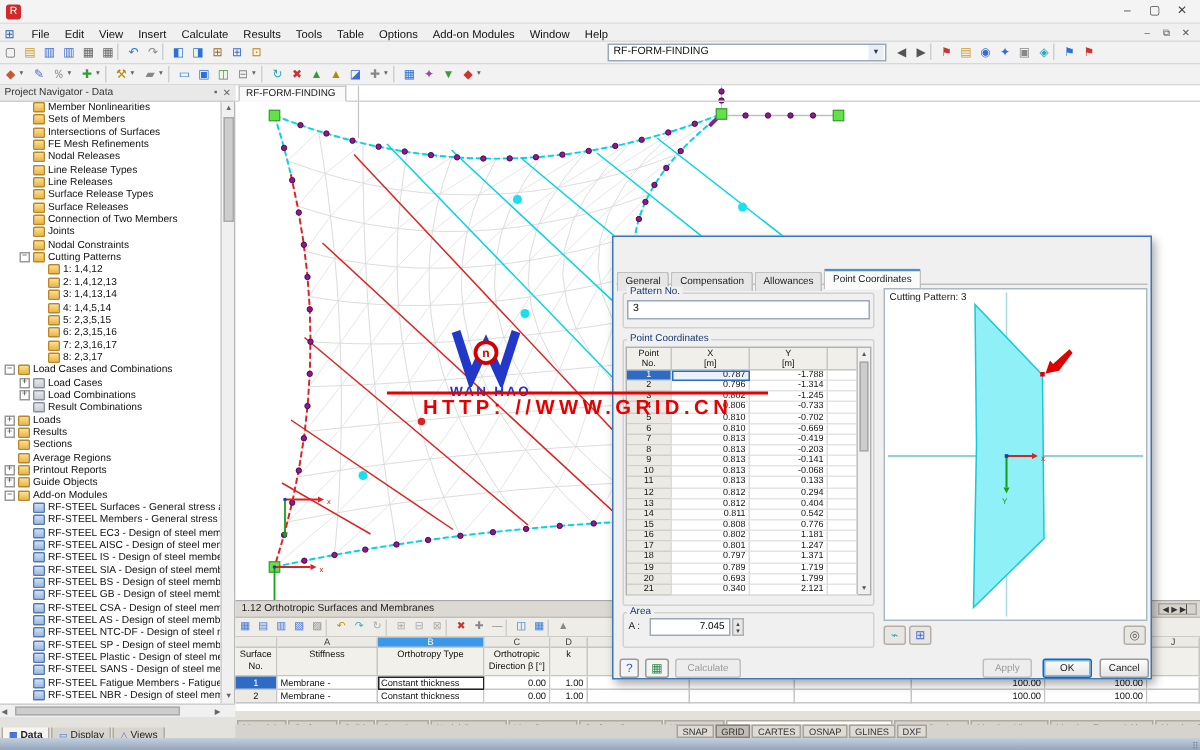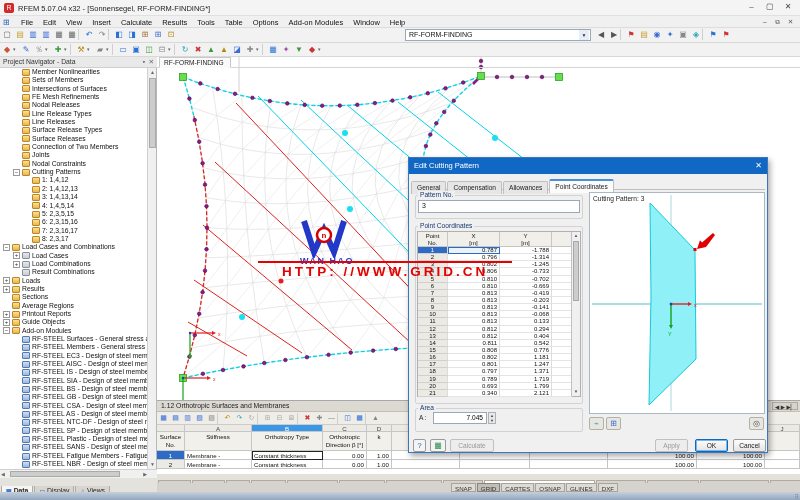--- a/index.html
+++ b/index.html
@@ -127,21 +127,20 @@
   #wm-cn { position:absolute; left:355px; top:224px; font-size:31px; font-weight:bold; color:#e60000; letter-spacing:1px; }
   #wm-line { position:absolute; left:258px; top:261px; width:254px; height:2px; background:#e60000; }
   #wm-url { position:absolute; left:282px; top:264px; font-size:13.5px; font-weight:bold; color:#e60000; letter-spacing:3px; }
   #wm-wanhao { position:absolute; left:300px; top:256px; font-size:9px; font-weight:bold; color:#2238c8; letter-spacing:1.5px; }
 </style>
 </head>
 <body>
 
 <div class="abs" id="titlebar">
   <span class="appicon">R</span>
-  <span class="ttl">RFEM 5.07.04 x32 - [Sonnensegel, RF-FORM-FINDING*]</span>
   <span class="winbtns">
     <span>–</span>
     <span>▢</span>
     <span>✕</span>
   </span>
 </div>
 <div class="abs" id="menubar">
   <span class="mdiicon">⊞</span>
   <span id="menubar-items"><span class="menu-item">File</span><span class="menu-item">Edit</span><span class="menu-item">View</span><span class="menu-item">Insert</span><span class="menu-item">Calculate</span><span class="menu-item">Results</span><span class="menu-item">Tools</span><span class="menu-item">Table</span><span class="menu-item">Options</span><span class="menu-item">Add-on Modules</span><span class="menu-item">Window</span><span class="menu-item">Help</span></span>
   <span class="mdibtns">
@@ -512,24 +511,20 @@
 </div>
 
 <div class="abs" id="statusbar">
   <span id="status-buttons"><span class="sbtn">SNAP</span><span class="sbtn pressed">GRID</span><span class="sbtn">CARTES</span><span class="sbtn">OSNAP</span><span class="sbtn">GLINES</span><span class="sbtn">DXF</span></span>
 </div>
 <div class="abs" id="bottomstrip">
   <span id="grip">⠿</span>
 </div>
 
 <div class="abs" id="dialog">
-  <div id="dlg-title">
-    <span>Edit Cutting Pattern</span>
-    <span id="dlg-close">✕</span>
-  </div>
   <div id="dlg-tabs"><span class="dtab">General</span><span class="dtab">Compensation</span><span class="dtab">Allowances</span><span class="dtab active">Point Coordinates</span></div>
 
   <div class="grp" style="left:6px;top:37px;width:168px;height:24px;"></div>
   <div class="grp-label" style="left:9px;top:33px;">Pattern No.</div>
   <div id="pn-field">3</div>
 
   <div class="grp" style="left:6px;top:68px;width:168px;height:178px;"></div>
   <div class="grp-label" style="left:9px;top:64px;">Point Coordinates</div>
   <div id="pc-table">
     <div class="pc-hrow" id="pc-head">

